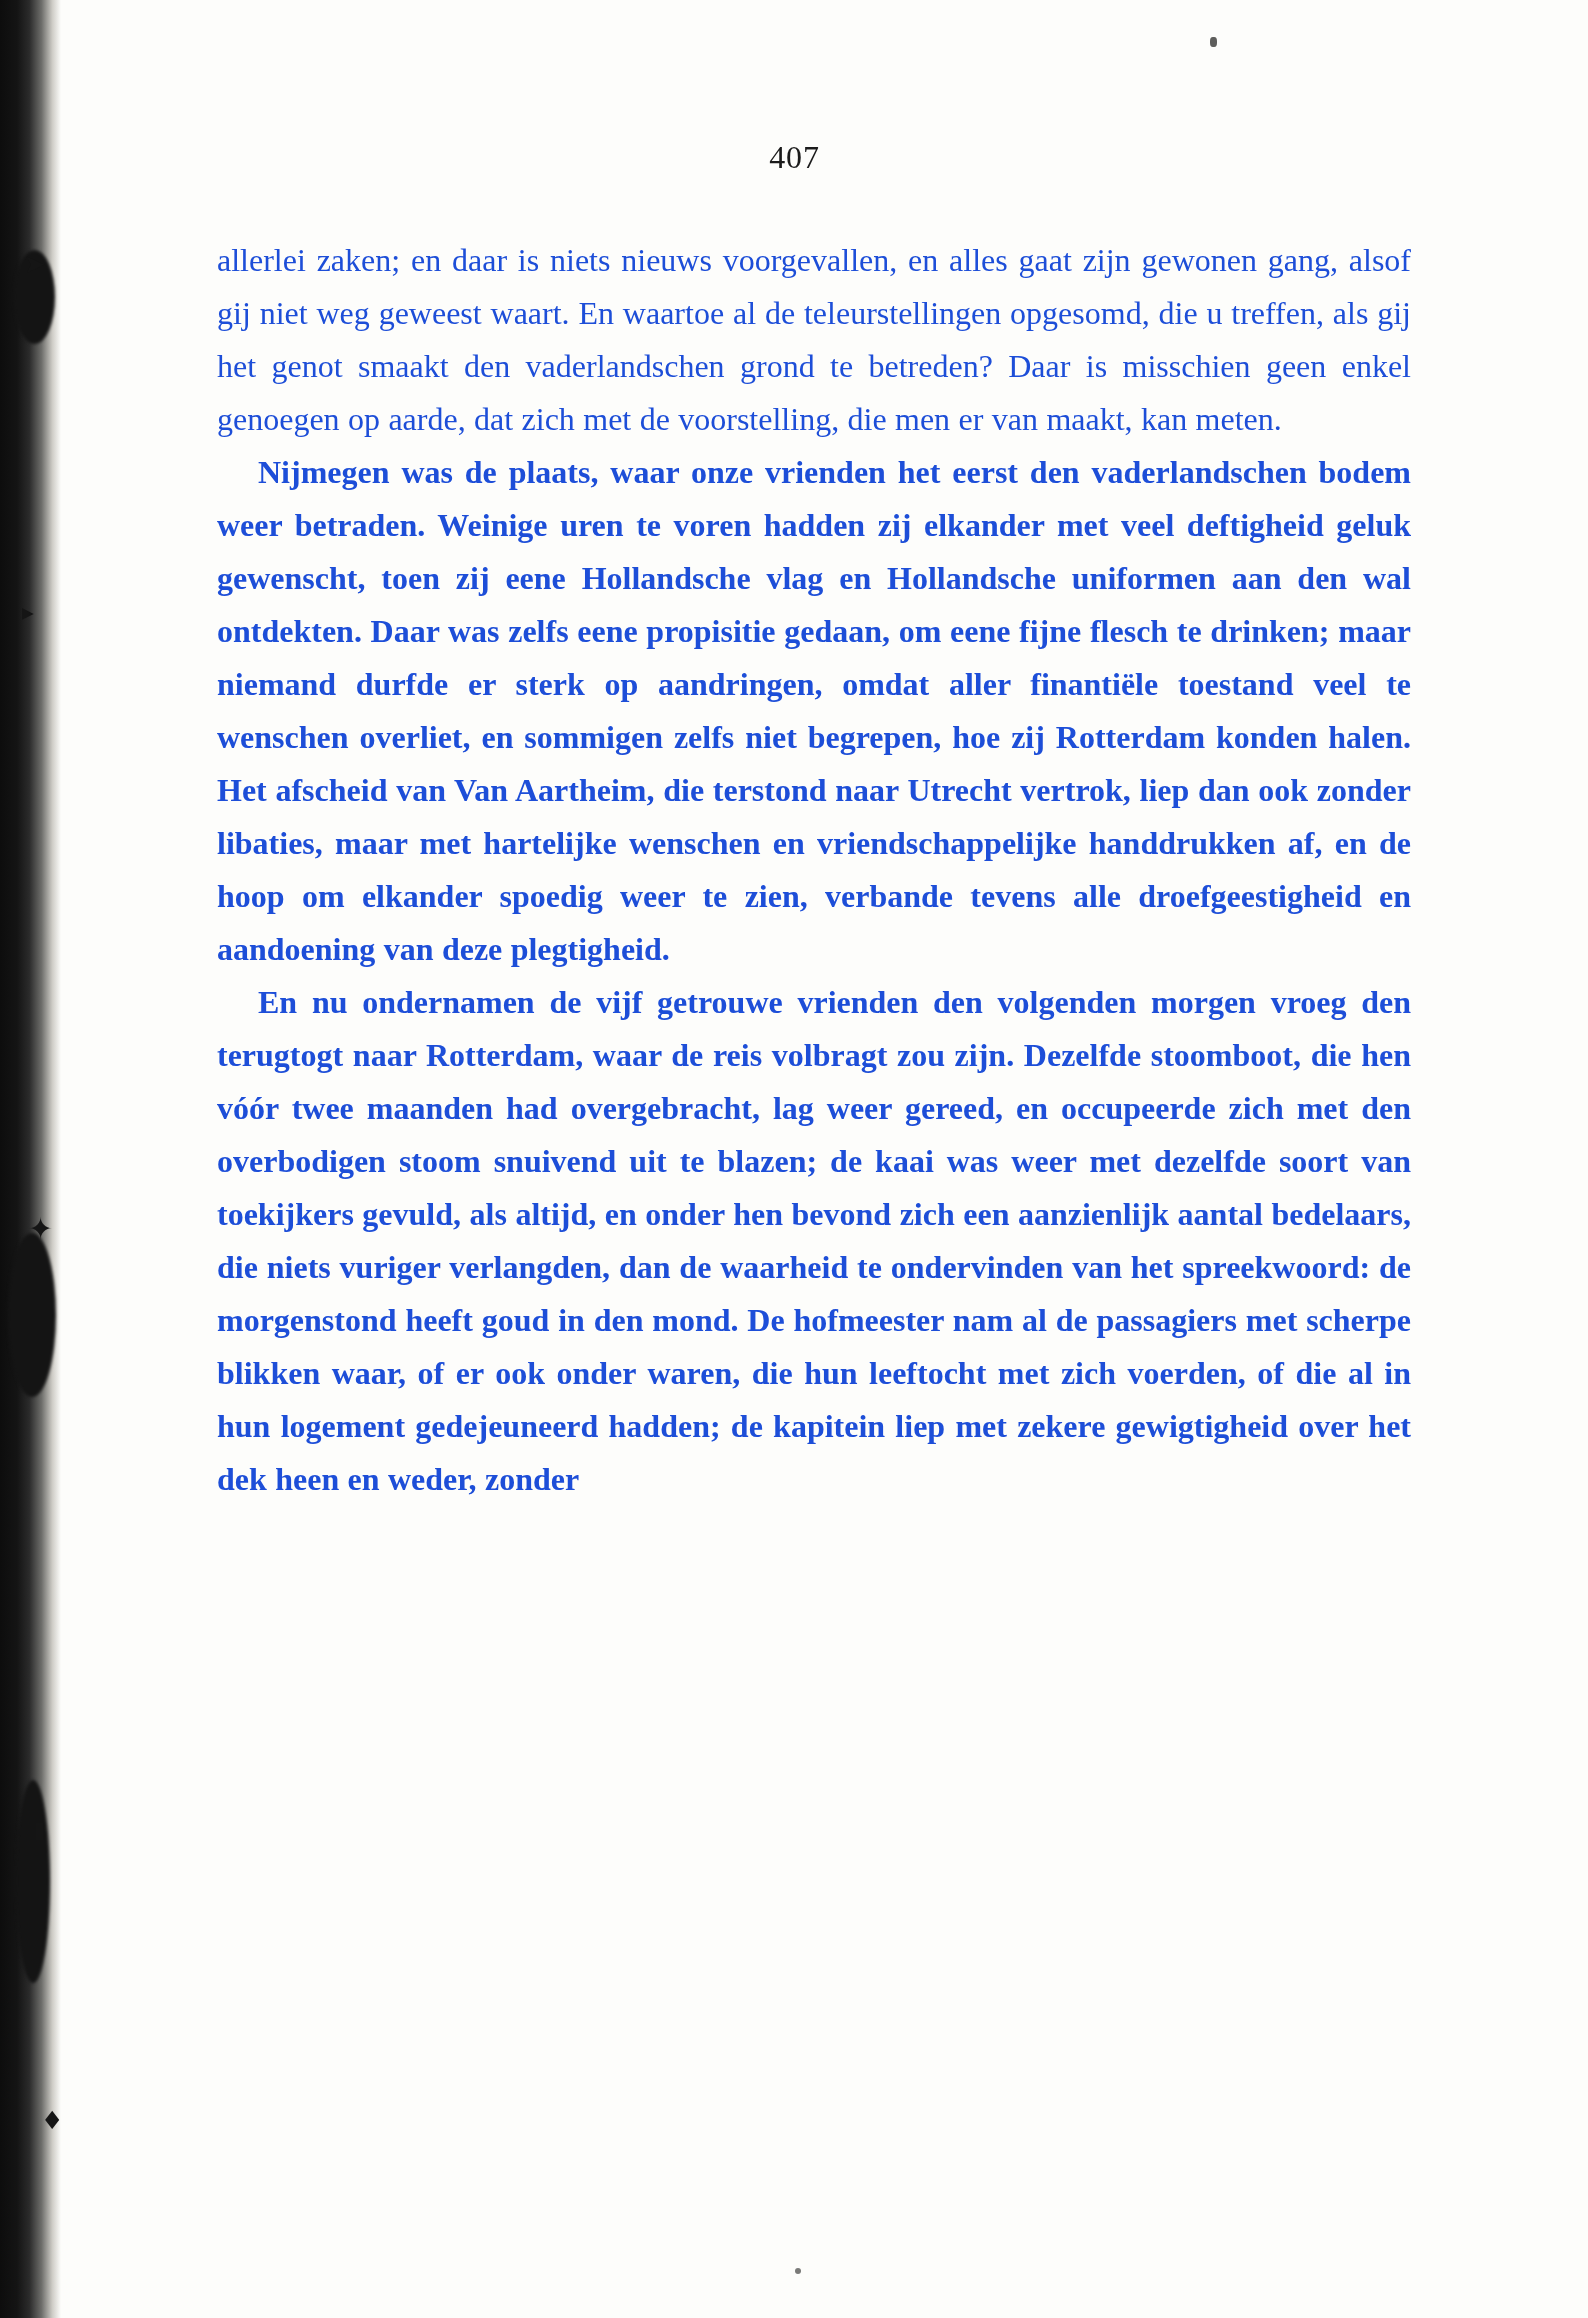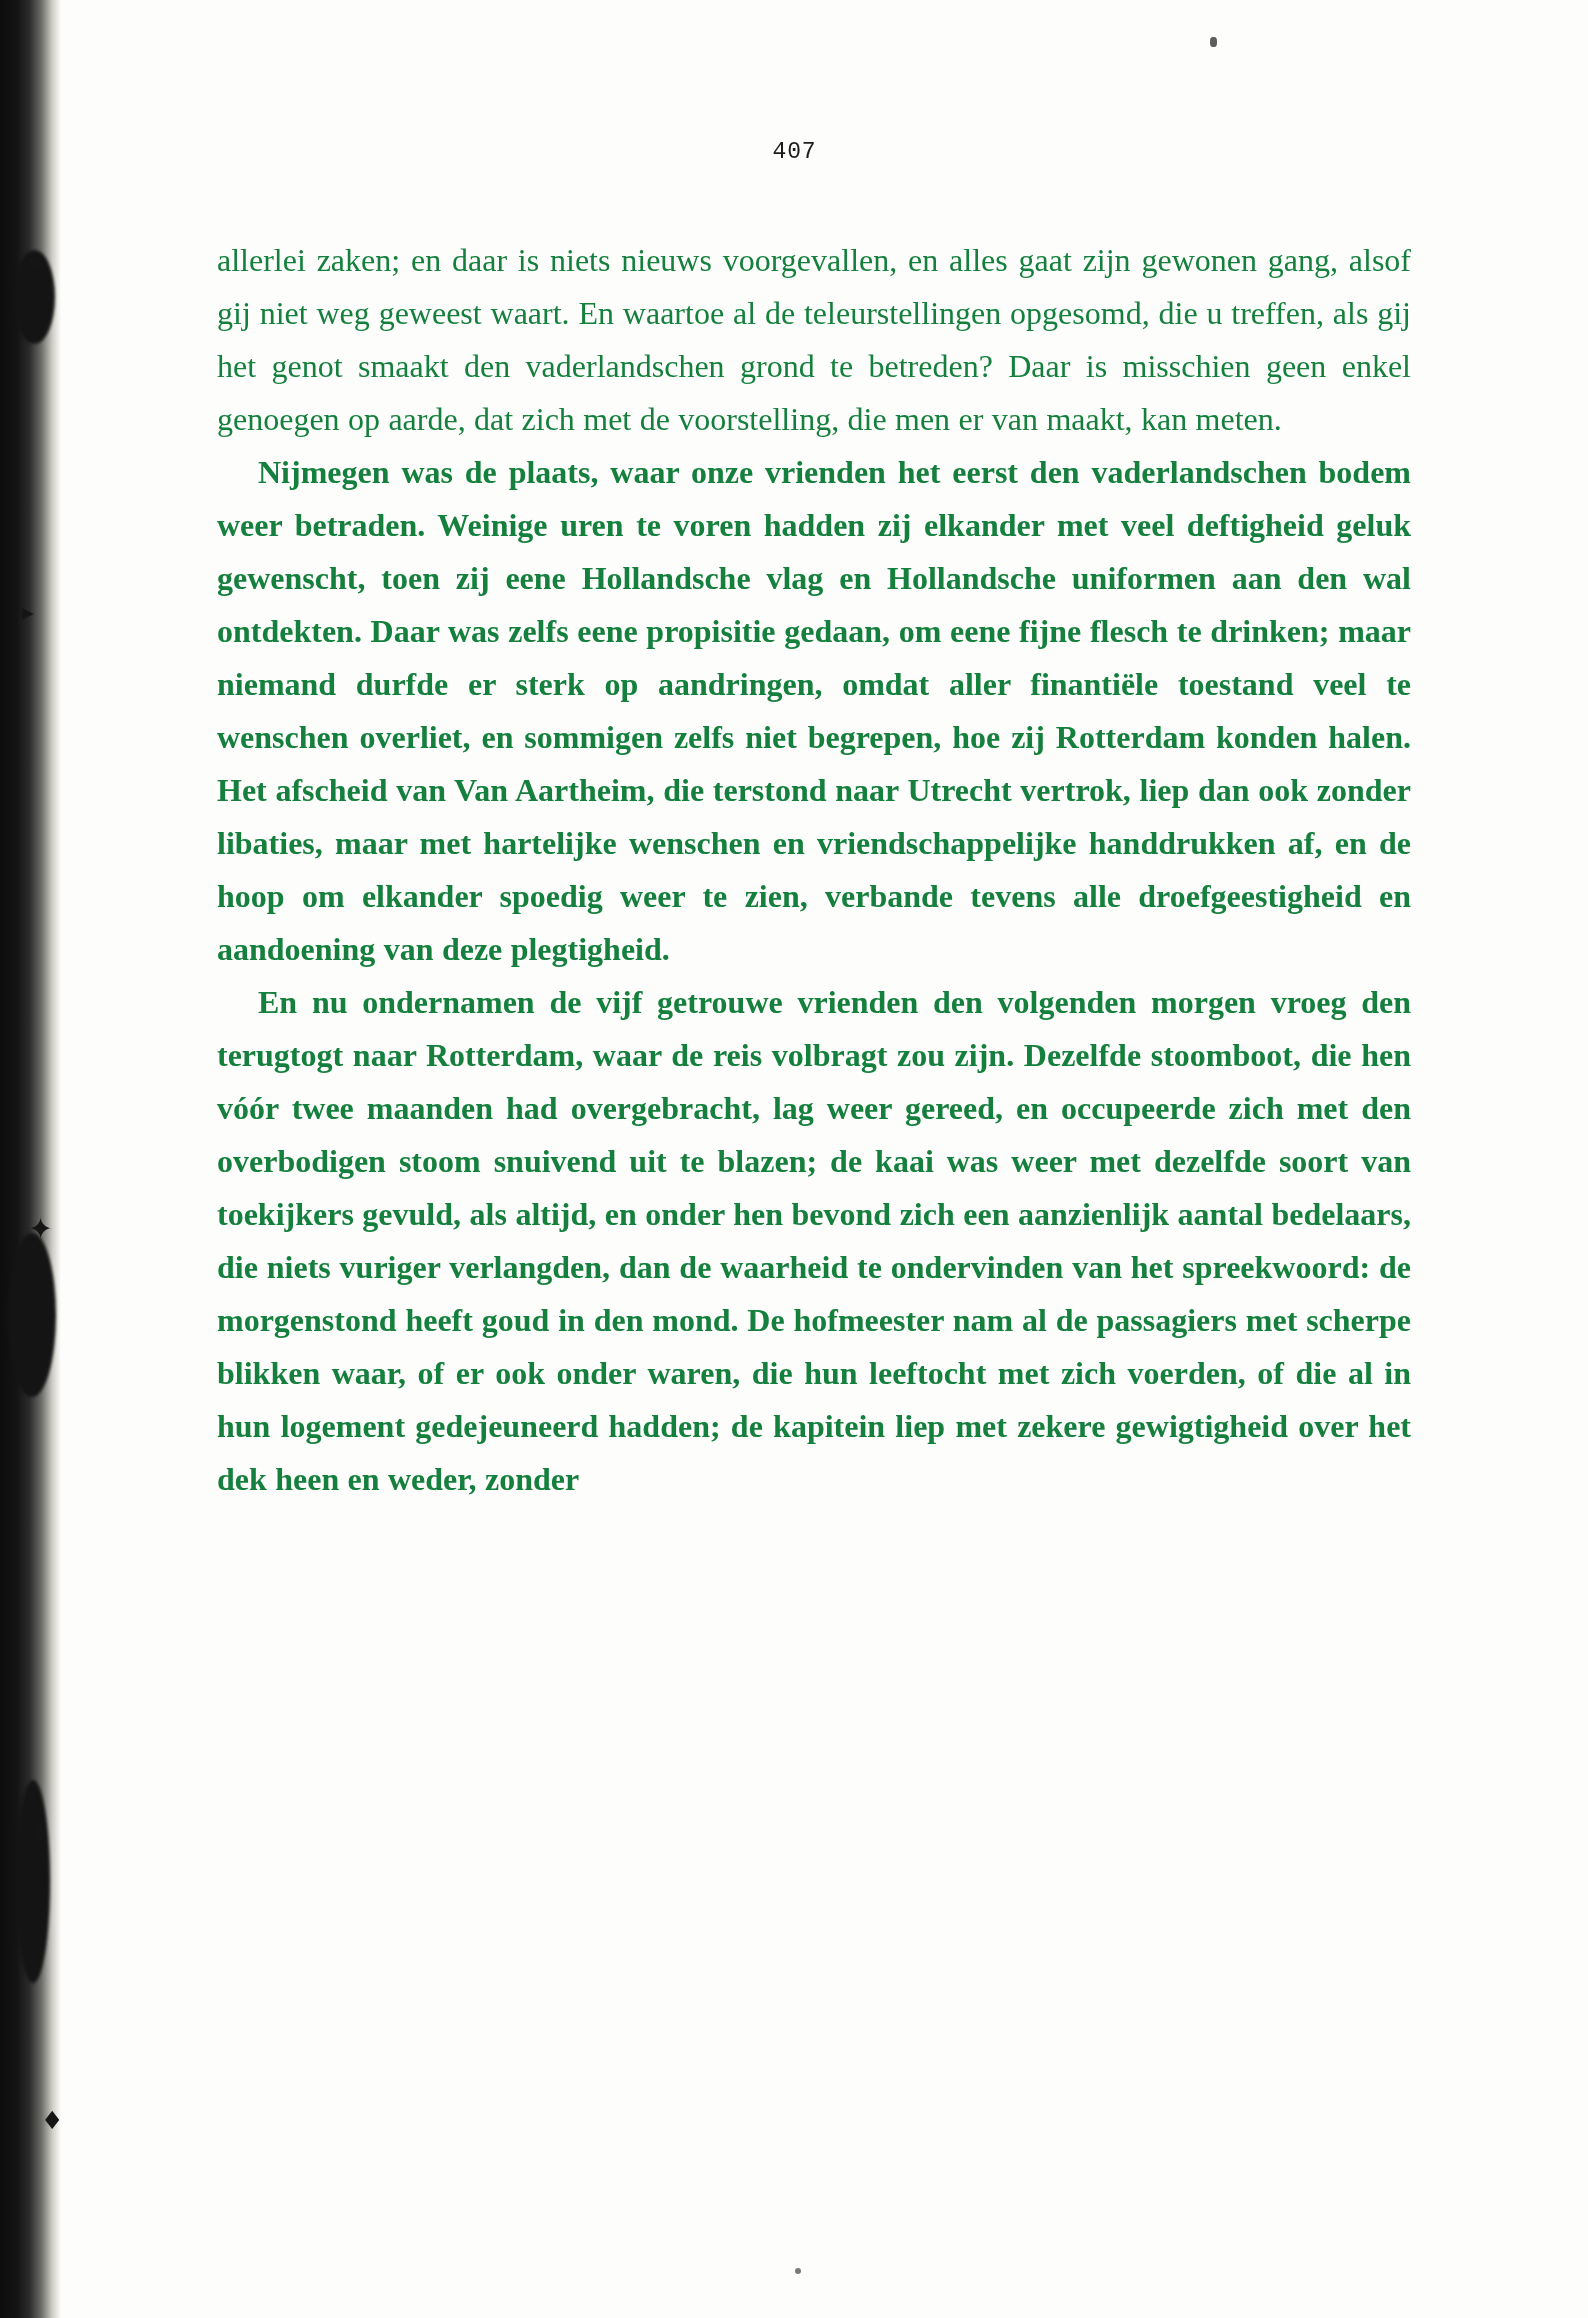--- a/index.html
+++ b/index.html
@@ -38,40 +38,39 @@
     font-size: 26.5px;
     line-height: 1;
   }
 
   .page-number {
     position: absolute;
     top: 139px;
     left: 0;
     width: 100%;
     text-align: center;
-    font-size: 23px;
+    font-size: 32px;
     letter-spacing: 0.8px;
     color: #1b1b1b;
-    font-family: Liberation Mono, monospace;
   }
 
   .body-col {
     position: absolute;
     top: 234px;
     left: 217px;
     width: 1194px;
   }
 
   p.para {
     margin: 0;
     text-align: justify;
     text-justify: inter-word;
     font-size: 32px;
     line-height: 53px;
-    color: #15803d;
+    color: #1d4ed8;
     word-spacing: 0.4px;
   }
   p.para.indent {
     text-indent: 41px;
     font-weight: bold;
   }
 
   .footer-speck {
     position: absolute;
     bottom: 45px;

